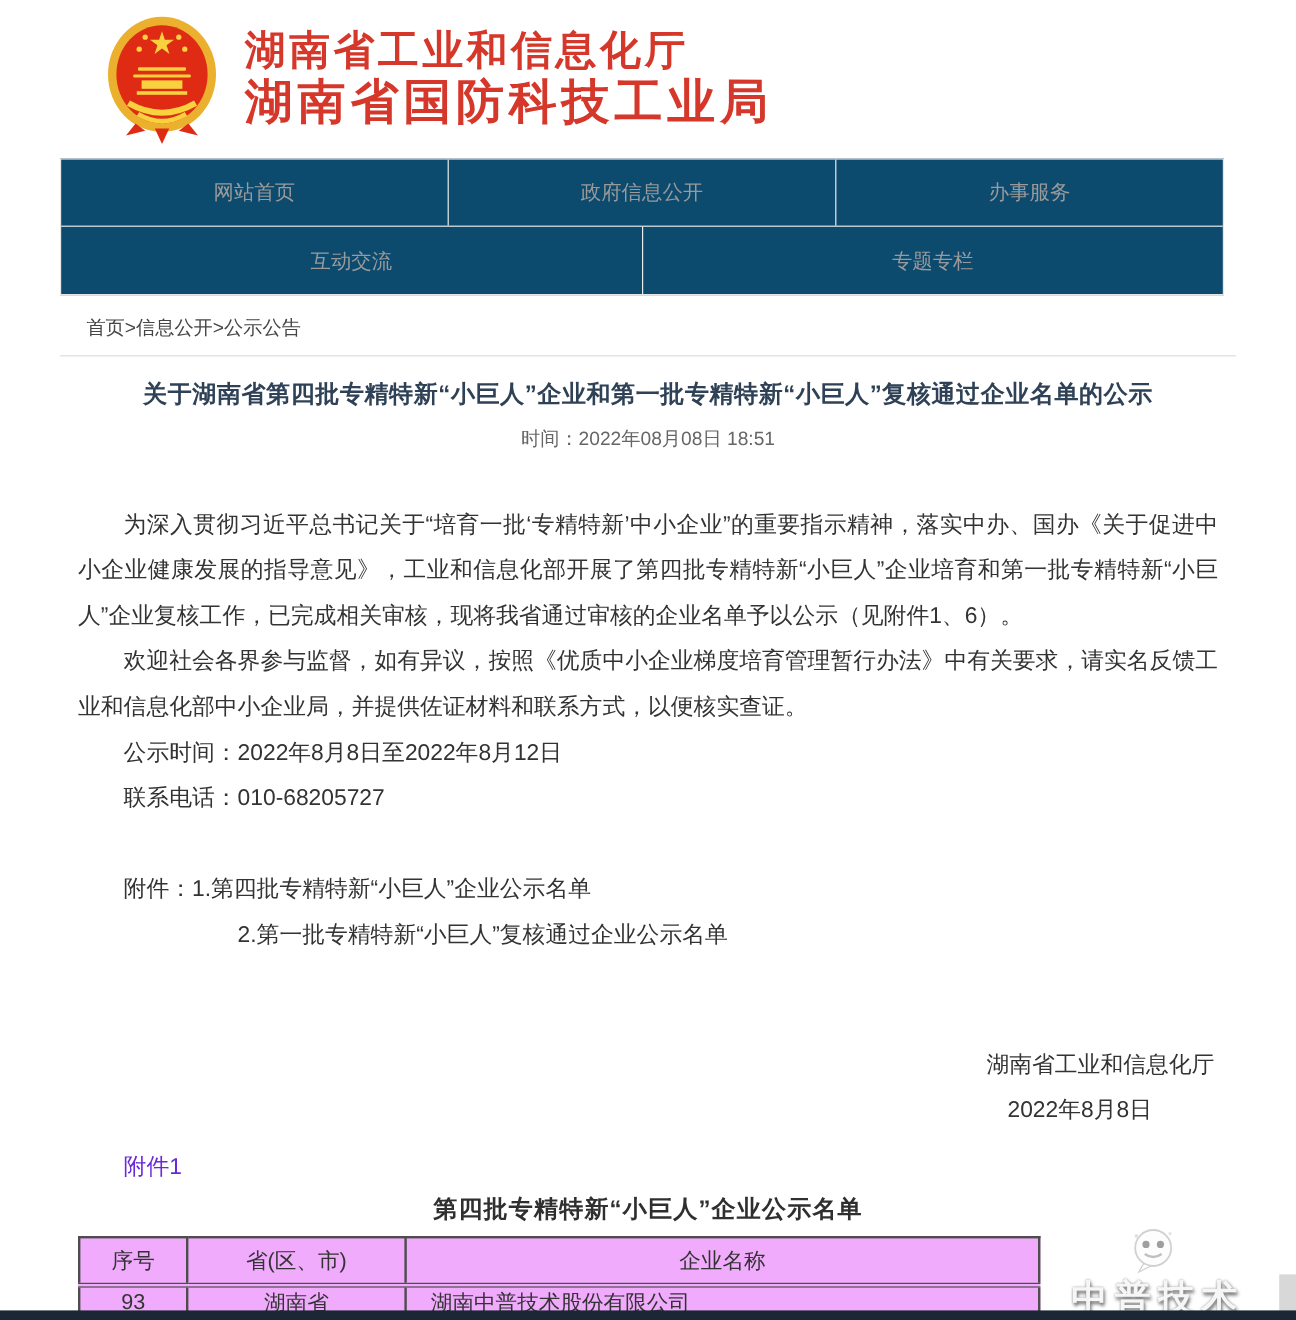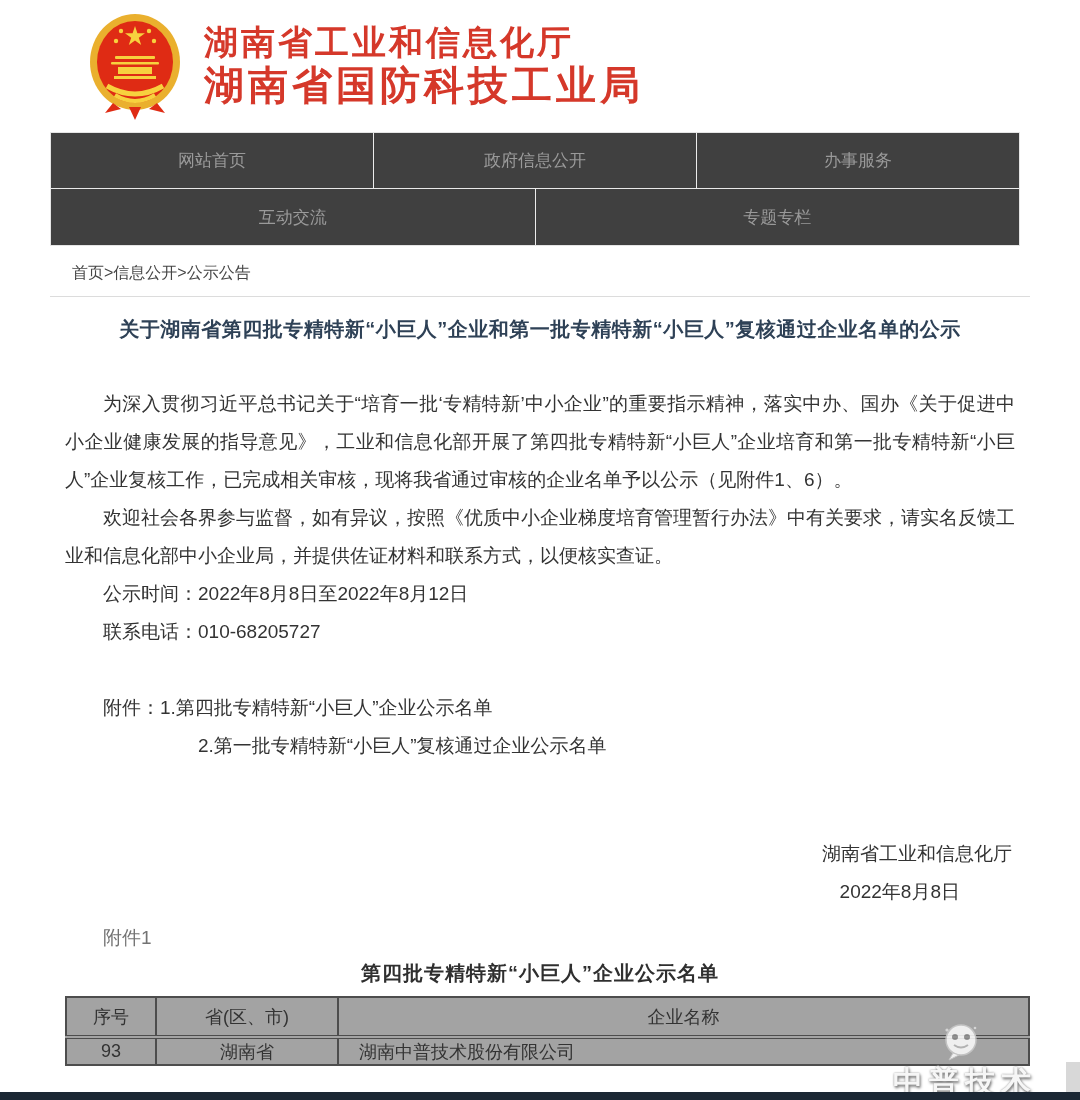--- a/index.html
+++ b/index.html
@@ -16,21 +16,21 @@
     position:relative;
   }
   
   .site-header{height:130px;display:flex;align-items:center;padding-left:84px;background:#fff;}
   .emblem{width:102px;height:110px;flex:0 0 auto;}
   .org-names{margin-left:18px;line-height:1;}
   .org-cn1{font-size:34px;font-weight:bold;color:var(--brand-red);letter-spacing:3px;}
   .org-en{font-size:13px;color:var(--brand-red);margin-top:5px;letter-spacing:0.2px;}
   .org-cn2{font-size:40px;font-weight:bold;color:var(--brand-red);letter-spacing:4px;margin-top:6px;}
   
-  .main-nav{width:970px;margin:2px 0 0 50px;border:1px solid #e5e5e5;background:#404040;}
+  .main-nav{width:970px;margin:2px 0 0 50px;border:1px solid #e5e5e5;background:#0c4a6e;}
   .nav-row{display:flex;height:56px;}
   .nav-row.first{border-bottom:1px solid #e9e9e9;}
   .nav-cell{flex:1;display:flex;align-items:center;justify-content:center;
     font-size:17px;color:#9a9a9a;border-right:1px solid #ececec;cursor:pointer;}
   .nav-cell:last-child{border-right:none;}
   
   .breadcrumb-wrap{width:980px;margin-left:50px;padding:17px 0 12px 22px;border-bottom:1px solid #dcdcdc;}
   .breadcrumb{font-size:16px;color:#454545;}
   
   .article{padding:0 65px;}
@@ -39,23 +39,23 @@
   .pub-time{font-size:16px;color:#666;text-align:center;margin-top:13px;}
   .para{font-size:19px;line-height:38px;color:#333;text-indent:2em;text-align:justify;}
   .para.first{margin-top:42px;}
   .meta-line{font-size:19px;line-height:38px;color:#333;text-indent:2em;}
   .att-line1{font-size:19px;line-height:38px;color:#333;text-indent:2em;margin-top:38px;}
   .att-line2{font-size:19px;line-height:38px;color:#333;padding-left:7em;}
   .signature{margin-top:70px;text-align:right;font-size:19px;line-height:38px;color:#333;}
   .sig-org{padding-right:3px;}
   .sig-date{padding-right:55px;}
   
-  .appendix-label{font-size:19px;color:#737373;margin:14px 0 0 38px;}
+  .appendix-label{font-size:19px;color:#6d28d9;margin:14px 0 0 38px;}
   .table-title{font-size:20px;font-weight:bold;color:#2f2f2f;text-align:center;margin-top:9px;letter-spacing:1px;}
-  table.appendix-table{width:965px;margin-top:9px;border-collapse:collapse;background:#a3a3a3;}
+  table.appendix-table{width:802px;margin-top:9px;border-collapse:collapse;background:#f0abfc;}
   table.appendix-table,
   table.appendix-table th,
   table.appendix-table td{border:2px solid #4d4d4d;}
   table.appendix-table th{border-bottom:4px double #4d4d4d;height:40px;
     font-size:18px;font-weight:normal;color:#333;text-align:center;}
   table.appendix-table td{height:28px;font-size:18px;color:#333;}
   .col-seq{width:90px;}
   .col-prov{width:182px;}
   td.c-center{text-align:center;}
   td.c-left{text-align:left;padding-left:20px;}
@@ -109,20 +109,21 @@
     <div class="nav-cell">专题专栏</div>
   </div>
 </nav>
 
 <div class="breadcrumb-wrap">
   <span class="breadcrumb">首页&gt;信息公开&gt;公示公告</span>
 </div>
 
 <main class="article">
   <h1 class="article-title">关于湖南省第四批专精特新“小巨人”企业和第一批专精特新“小巨人”复核通过企业名单的公示</h1>
+  <div class="pub-time">时间：2022年08月08日 18:51</div>
 
   <p class="para first">为深入贯彻习近平总书记关于“培育一批‘专精特新’中小企业”的重要指示精神，落实中办、国办《关于促进中小企业健康发展的指导意见》，工业和信息化部开展了第四批专精特新“小巨人”企业培育和第一批专精特新“小巨人”企业复核工作，已完成相关审核，现将我省通过审核的企业名单予以公示（见附件1、6）。</p>
   <p class="para">欢迎社会各界参与监督，如有异议，按照《优质中小企业梯度培育管理暂行办法》中有关要求，请实名反馈工业和信息化部中小企业局，并提供佐证材料和联系方式，以便核实查证。</p>
   <p class="meta-line">公示时间：2022年8月8日至2022年8月12日</p>
   <p class="meta-line">联系电话：010-68205727</p>
 
   <p class="att-line1"><span>附件：</span><span>1.第四批专精特新“小巨人”企业公示名单</span></p>
   <p class="att-line2">2.第一批专精特新“小巨人”复核通过企业公示名单</p>
 
   <div class="signature">

